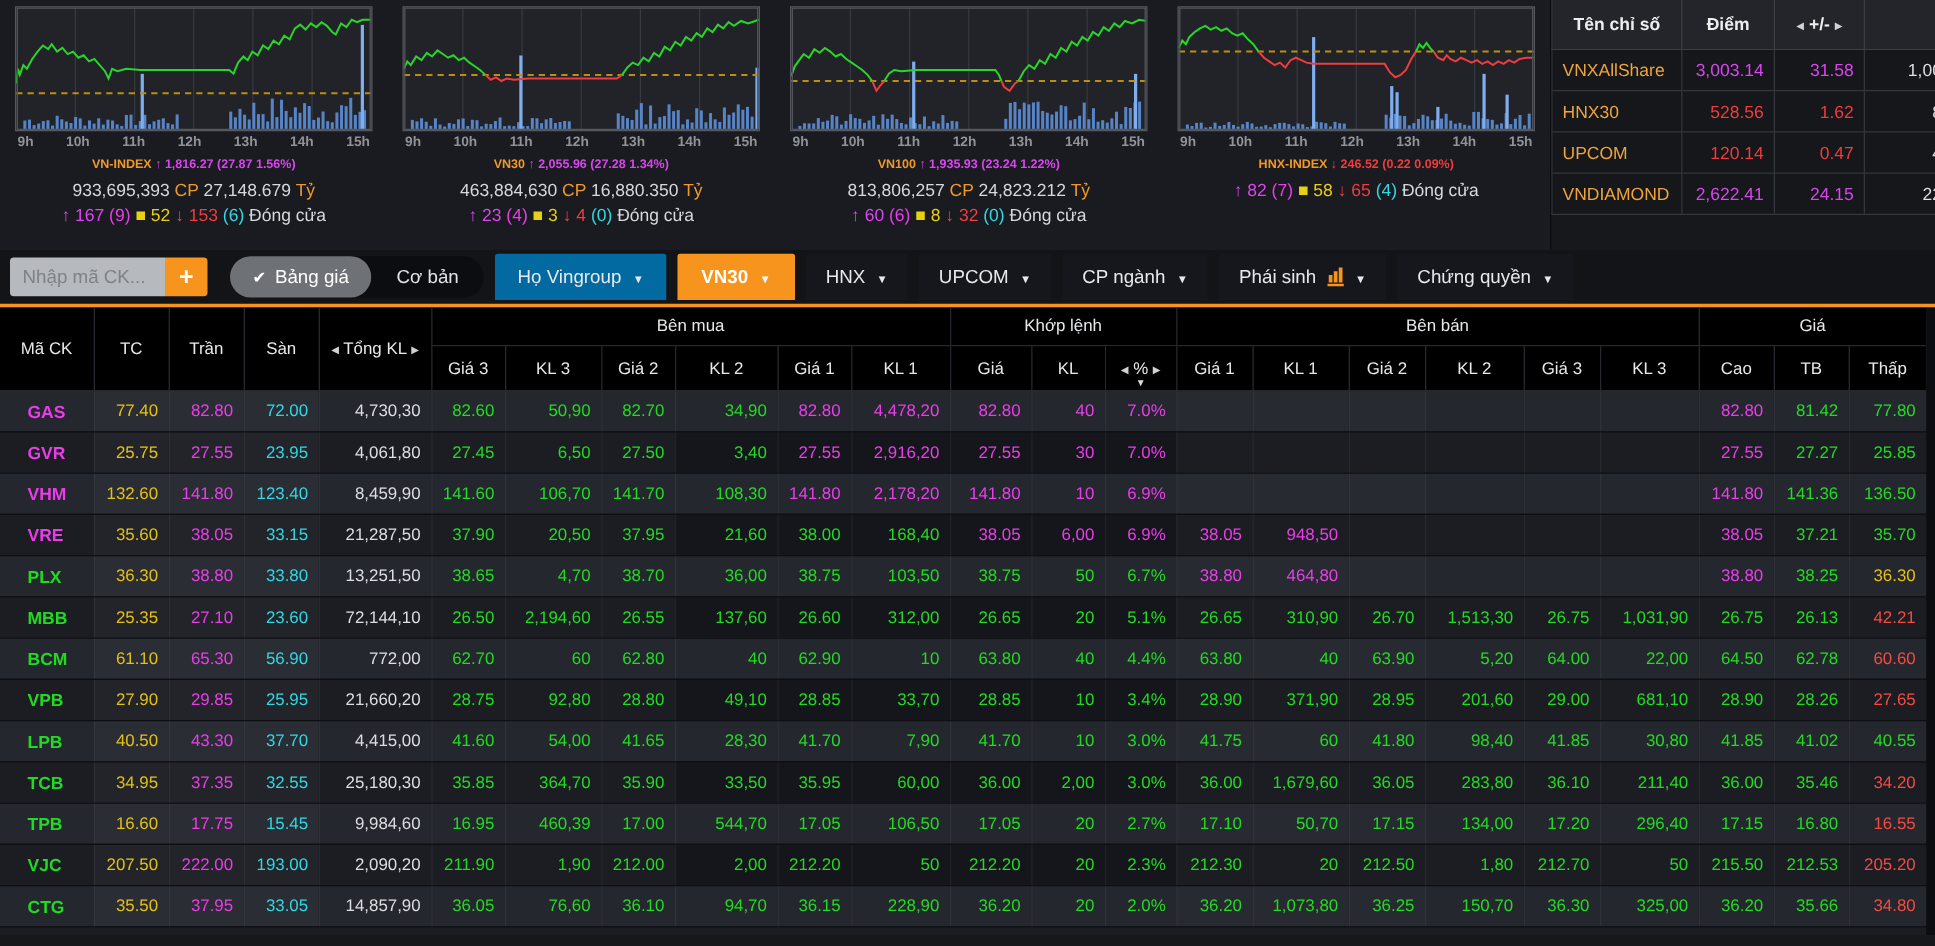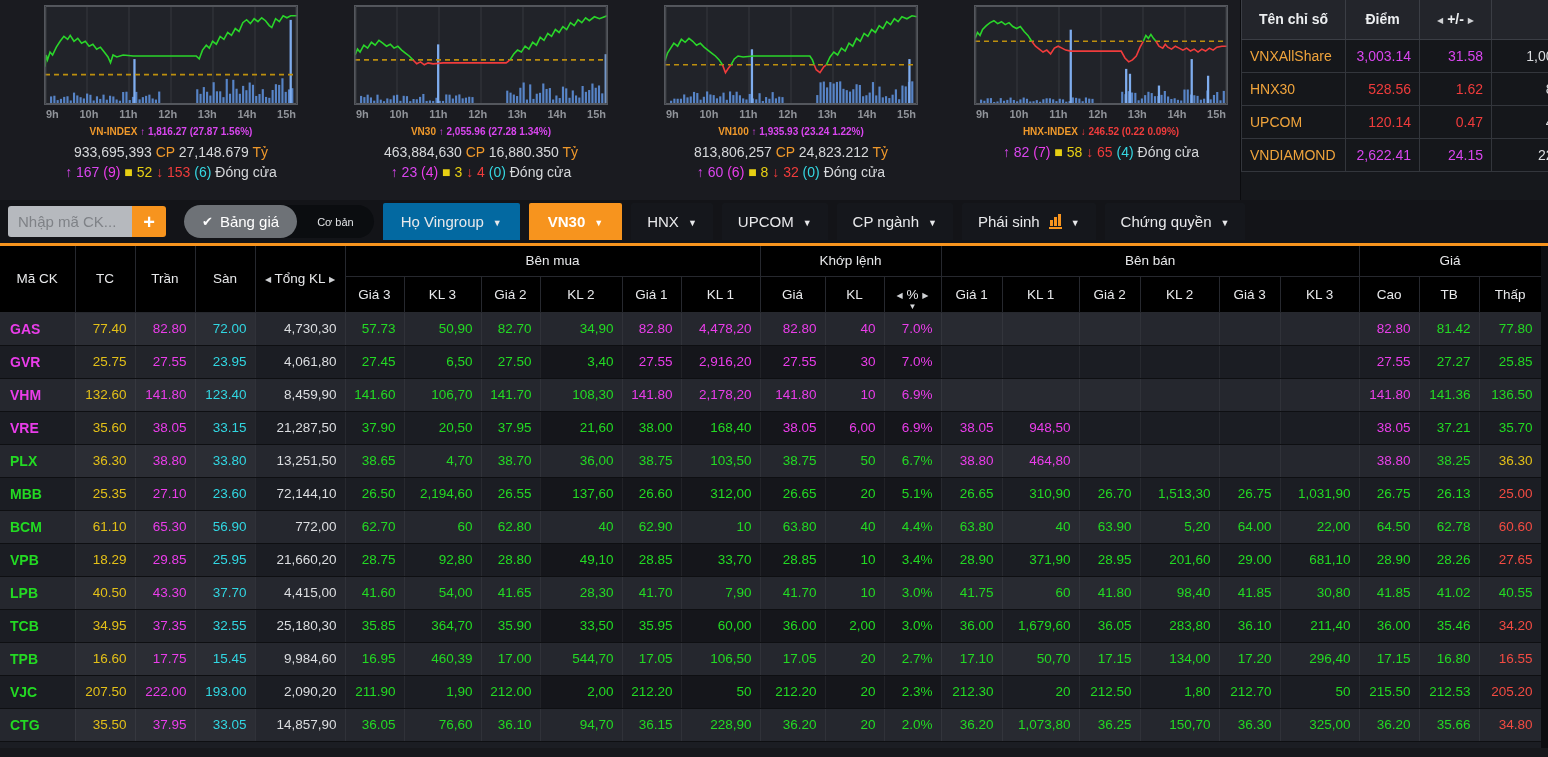--- a/index.html
+++ b/index.html
@@ -2,21 +2,21 @@
 <html><head>
 <meta charset="utf-8">
 <style>
   * { margin:0; padding:0; box-sizing:border-box; }
   html,body { width:1548px; height:757px; overflow:hidden; background:#17181c;
     font-family:"Liberation Sans","DejaVu Sans",sans-serif; color:#e6e7e9; }
 
   
   .top { display:flex; height:200px; background:#1a1b20; }
   .charts { display:flex; width:1240px; }
-  .panel { width:310px; padding:5px 12px 0 12px;margin-left:32px; }
+  .panel { width:310px; padding:5px 12px 0 12px; }
   .spark-box { width:100%; height:100px; display:block; background:#212329; border:1px solid #54575d; }
   .xaxis { display:flex; justify-content:space-between; font-size:11px; font-weight:bold; color:#8f9298; margin-top:3px; padding:0 2px; }
   .stat { text-align:center; line-height:20px; white-space:nowrap; }
   .l1 { font-size:10px; font-weight:bold; margin-top:2px; }
   .l2 { font-size:14px; color:#d6d8db; }
   .l3 { font-size:14px; }
   .iname { color:#f0992b; }
   .up { color:#d946ef; } .down { color:#f03c3c; }
   .or { color:#f0992b; } .wht { color:#d6d8db; }
   .pm { color:#ea3dea; } .pc { color:#35d7e2; } .py { color:#e8d013; }
@@ -36,21 +36,21 @@
     border-bottom:3px solid #f7941e; position:relative; }
   .search-wrap { display:flex; margin-left:8px; height:31px; }
   .search-wrap input { width:124px; height:31px; background:#b6b9be; border:none; outline:none;
     border-radius:3px 0 0 3px; padding:0 10px; font-size:15px; color:#3a3c40; }
   .search-wrap input::placeholder { color:#7f8287; }
   .add-btn { width:34px; height:31px; background:#f7941e; color:#fff; border:none; font-size:20px;
     font-weight:bold; border-radius:0 3px 3px 0; cursor:pointer; line-height:28px; }
   .seg { display:flex; align-items:center; margin-left:18px; background:#0b0d10; border-radius:17px; height:33px; }
   .seg-on { display:flex; align-items:center; gap:7px; background:#6e7277; color:#fff; border-radius:17px;
     height:33px; padding:0 18px; font-size:15px; }
-  .seg-off { color:#e2e3e5; padding:0 20px; font-size:11px; }
+  .seg-off { color:#e2e3e5; padding:0 20px; font-size:15px; }
   .chk { font-size:13px; }
   .dd, .tab { display:flex; align-items:center; gap:9px; height:37px; padding:0 16px; font-size:15px;
     color:#e8e9eb; background:#15171c; margin-left:9px; cursor:pointer; border-radius:2px 2px 0 0; }
   .dd { background:#0369a1; padding:0 18px; }
   .tab.active { background:#f7941e; color:#fff; font-weight:bold; padding:0 19px; }
   .caret { font-size:9px; position:relative; top:1px; }
   .bcicon { display:inline-flex; align-items:flex-end; gap:1px; border-bottom:2px solid #f7941e; padding:0 1px 1px 1px; height:14px; }
   .bcicon i { display:block; width:3px; background:#f7941e; }
 
   
@@ -59,21 +59,21 @@
   .board th { background:#000000; color:#e8e9eb; font-size:13.5px; font-weight:normal;
     border-right:1px solid #26282e; border-bottom:1px solid #26282e; }
   .board thead tr:first-child th { height:30px; }
   .board thead tr:last-child th { height:36px; }
   th.pct { position:relative; }
   th.pct .sort { position:absolute; left:50%; transform:translateX(-50%); bottom:1px; font-size:8px; color:#d8dadd; }
   .board td { height:33px; font-size:13.5px; text-align:right; padding-right:8px; white-space:nowrap;
     border-right:1px solid rgba(255,255,255,0.055); border-bottom:1px solid #0e0f12; }
   .board tbody tr:nth-child(odd) td { background:#25272e; }
   .board tbody tr:nth-child(even) td { background:#1b1d23; }
-  .board td.sym { text-align:left; padding-left:10px; font-weight:bold; font-size:14px; }
+  .board td.sym { text-align:left; padding-left:22px; font-weight:bold; font-size:14px; }
   .board tbody td.g-ma { background:#141519; }
   .board tbody tr:nth-child(odd) td.g-ref { background:#2b2d34; }
   .board tbody tr:nth-child(even) td.g-ref { background:#22242a; }
   .board tbody tr:nth-child(even) td.g-sell { background:#15161b; }
   .board tbody tr:nth-child(odd) td.g-price { background:#282a31; }
   .cy{color:#e3c018} .cm{color:#ea3dea} .cc{color:#31d7e2} .cg{color:#23da23} .cr{color:#f34b42} .cw{color:#dcdee1}
   .scroll-strip { position:absolute; right:0; top:0; width:7px; height:100%; background:#0c0d10; }
   .bottom-strip { height:6px; background:#1b1d23; width:1541px; }
 </style>
 </head>
@@ -614,21 +614,21 @@
           <th>Thấp</th>
         </tr>
       </thead>
     <tbody id="boardBody">
         <tr>
           <td class="sym g-ma cm">GAS</td>
           <td class="cy g-ref">77.40</td>
           <td class="cm g-ref">82.80</td>
           <td class="cc g-ref">72.00</td>
           <td class="cw">4,730,30</td>
-          <td class="cg">57.73</td>
+          <td class="cg">82.60</td>
           <td class="cg">50,90</td>
           <td class="cg">82.70</td>
           <td class="cg g-sell">34,90</td>
           <td class="cm g-sell">82.80</td>
           <td class="cm g-sell">4,478,20</td>
           <td class="cm g-sell">82.80</td>
           <td class="cm g-sell">40</td>
           <td class="cm g-sell">7.0%</td>
           <td class="cw g-price"></td>
           <td class="cw g-price"></td>
@@ -756,21 +756,21 @@
           <td class="cg g-sell">20</td>
           <td class="cg g-sell">5.1%</td>
           <td class="cg g-price">26.65</td>
           <td class="cg g-price">310,90</td>
           <td class="cg g-price">26.70</td>
           <td class="cg">1,513,30</td>
           <td class="cg">26.75</td>
           <td class="cg">1,031,90</td>
           <td class="cg">26.75</td>
           <td class="cg">26.13</td>
-          <td class="cr">25.00</td>
+          <td class="cr">42.21</td>
         </tr>
         <tr>
           <td class="sym g-ma cg">BCM</td>
           <td class="cy g-ref">61.10</td>
           <td class="cm g-ref">65.30</td>
           <td class="cc g-ref">56.90</td>
           <td class="cw">772,00</td>
           <td class="cg">62.70</td>
           <td class="cg">60</td>
           <td class="cg">62.80</td>
@@ -785,21 +785,21 @@
           <td class="cg g-price">63.90</td>
           <td class="cg">5,20</td>
           <td class="cg">64.00</td>
           <td class="cg">22,00</td>
           <td class="cg">64.50</td>
           <td class="cg">62.78</td>
           <td class="cr">60.60</td>
         </tr>
         <tr>
           <td class="sym g-ma cg">VPB</td>
-          <td class="cy g-ref">18.29</td>
+          <td class="cy g-ref">27.90</td>
           <td class="cm g-ref">29.85</td>
           <td class="cc g-ref">25.95</td>
           <td class="cw">21,660,20</td>
           <td class="cg">28.75</td>
           <td class="cg">92,80</td>
           <td class="cg">28.80</td>
           <td class="cg g-sell">49,10</td>
           <td class="cg g-sell">28.85</td>
           <td class="cg g-sell">33,70</td>
           <td class="cg g-sell">28.85</td>

